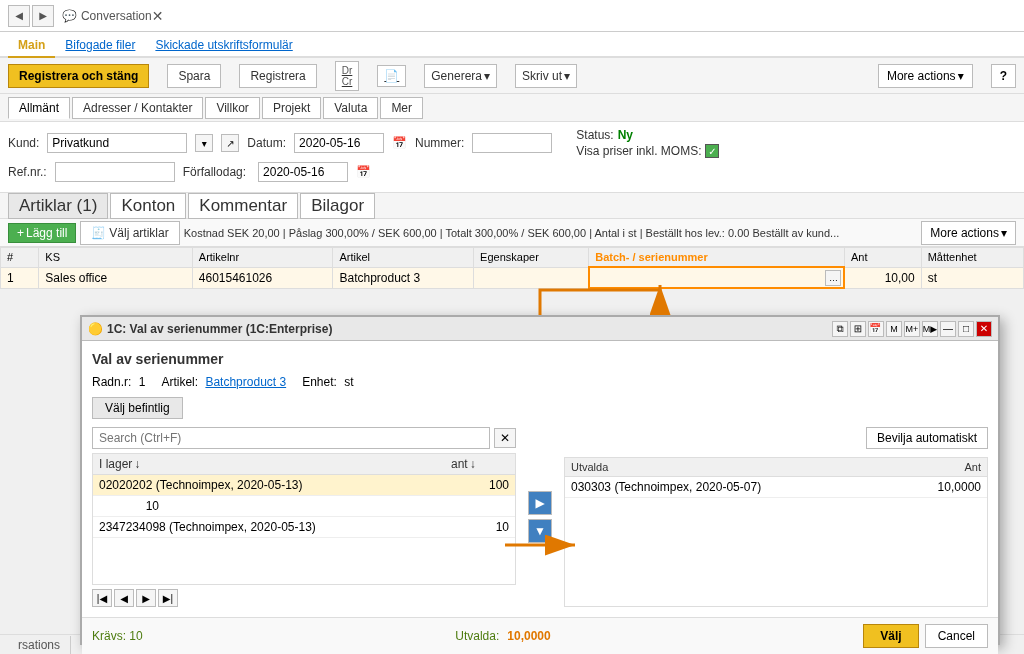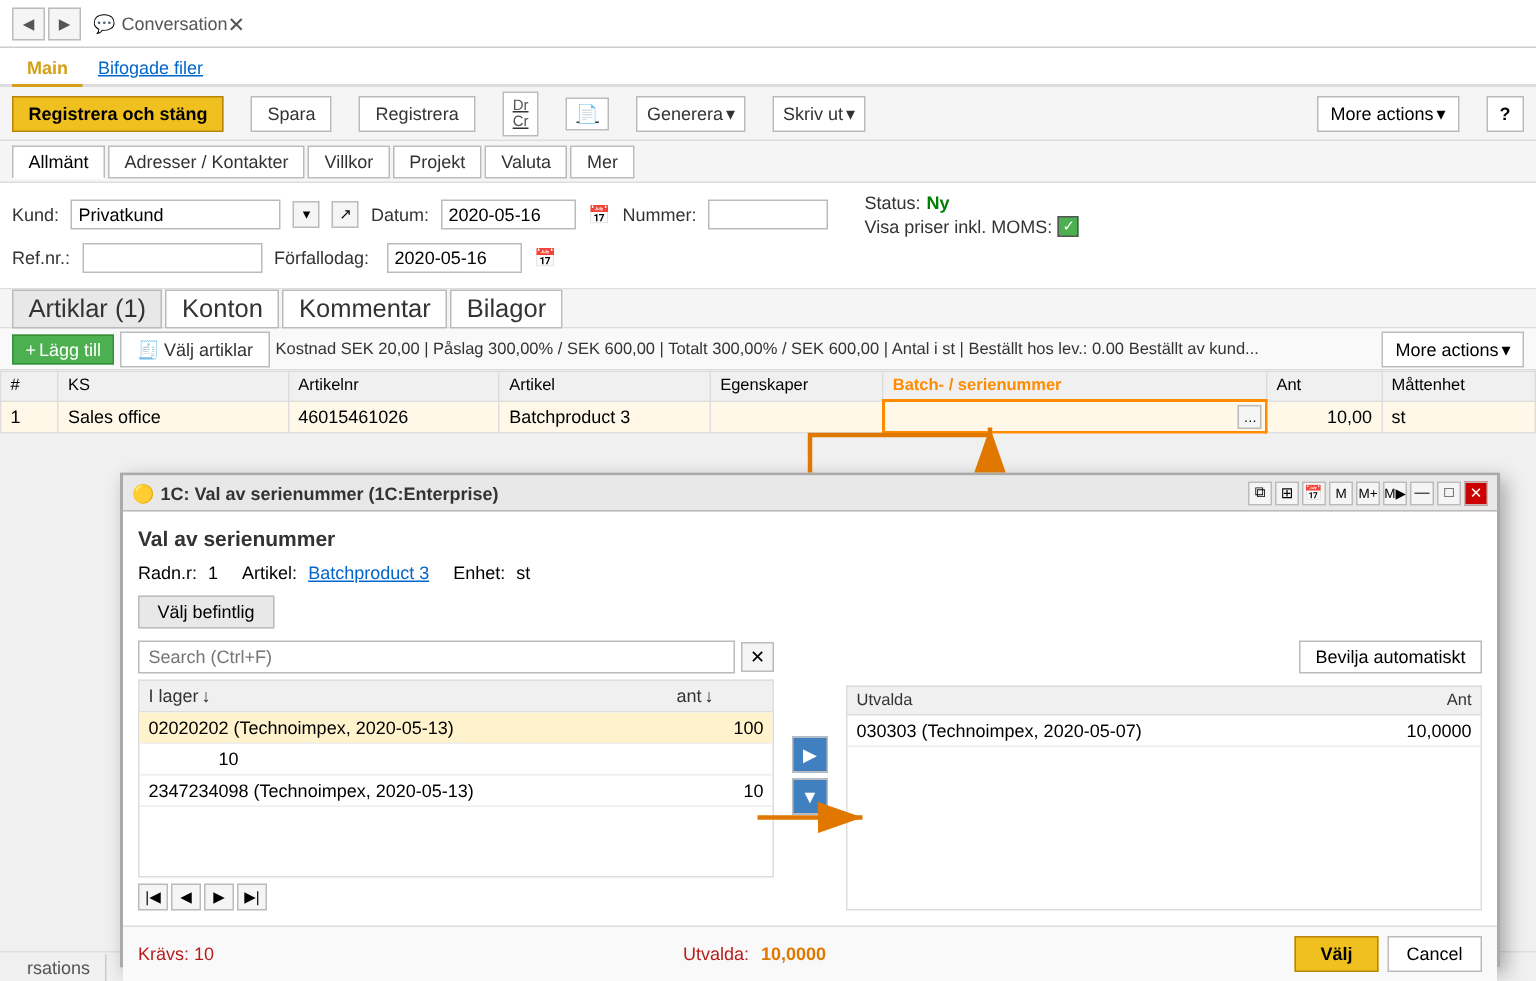--- a/index.html
+++ b/index.html
@@ -251,21 +251,21 @@
     }
     .nav-arrow-btn {
       width: 20px; height: 18px; border: 1px solid #bbb; background: #f5f5f5;
       cursor: pointer; display: flex; align-items: center; justify-content: center; font-size: 10px;
     }
 
     .modal-footer {
       display: flex; align-items: center; justify-content: space-between;
       padding: 6px 10px; border-top: 1px solid #ddd; background: #f9f9f9;
     }
-    .footer-info { font-size: 12px; color: #b91c1c; }
+    .footer-info { font-size: 12px; color: #4d7c0f; }
     .footer-utvalda { font-size: 12px; color: #e07800; font-weight: bold; }
     .footer-btns { display: flex; gap: 6px; }
     .btn-valj {
       background: #f0c020; border: 1px solid #b8860b; padding: 4px 16px;
       font-size: 12px; font-weight: bold; cursor: pointer;
     }
     .btn-cancel-modal {
       background: #fff; border: 1px solid #bbb; padding: 4px 12px;
       font-size: 12px; cursor: pointer;
     }
@@ -300,20 +300,21 @@
   <button class="conversation-btn">
     <span>💬</span>
     <span>Conversation</span>
   </button>
   <button class="close-icon-btn">✕</button>
 </div>
 
 <div class="main-tabs">
   <div class="main-tab active">Main</div>
   <div class="main-tab link">Bifogade filer</div>
+  <div class="main-tab link">Skickade utskriftsformulär</div>
 </div>
 
 <div class="toolbar">
   <button class="btn-yellow">Registrera och stäng</button>
   <button class="btn-default">Spara</button>
   <button class="btn-default">Registrera</button>
   <button class="btn-icon">
     <span style="font-size:10px; color:#555;">Dr<br style="line-height:4px">Cr</span>
   </button>
   <button class="btn-icon">

